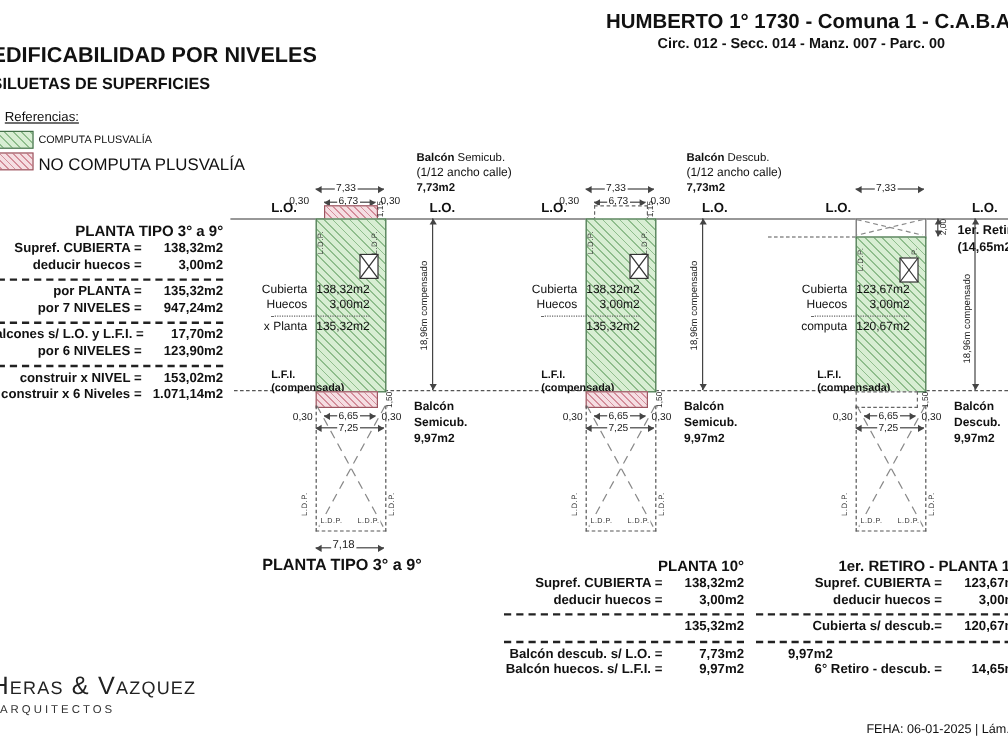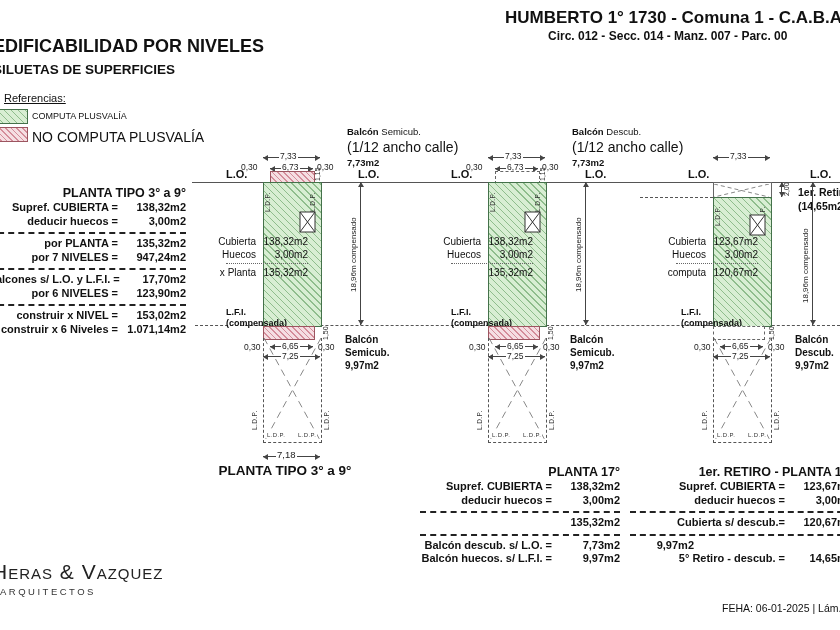--- a/index.html
+++ b/index.html
@@ -25,21 +25,21 @@
     border-left:3px solid transparent;border-right:3px solid transparent;}
   .dimv::before{top:0;border-bottom:5px solid #444;}
   .dimv::after{bottom:0;border-top:5px solid #444;}
   .chip{position:absolute;background:#fff;font-size:8.5px;padding:0 1px;white-space:nowrap;color:#222;}
   .rot{position:absolute;writing-mode:vertical-rl;transform:rotate(180deg);white-space:nowrap;
        text-align:center;color:#222;}
   .ldp{font-size:6.5px;letter-spacing:.4px;color:#333;}
   .lo{position:absolute;font-weight:bold;font-size:11px;}
   .lfi{position:absolute;font-weight:bold;font-size:9px;line-height:10px;}
   .note{position:absolute;font-size:9.5px;line-height:1.3;}
-  .note .small{font-size:14px;}
+  .note .small{font-size:10px;}
   .intlbl{position:absolute;font-size:10px;text-align:right;}
   .intval{position:absolute;font-size:10px;text-align:right;}
   .dots{position:absolute;border-top:1px dotted #666;height:0;}
   .patio{position:absolute;border-left:1px dashed #555;border-right:1px dashed #555;border-bottom:1px dashed #555;}
   
   .tbl{position:absolute;font-weight:bold;font-size:11px;line-height:13.5px;}
   .tbl .trow{display:flex;}
   .tbl .trow .lab{flex:1;text-align:right;padding-right:4px;white-space:nowrap;}
   .tbl .trow .val{width:64px;text-align:right;white-space:nowrap;}
   .tbl .ttl{text-align:right;font-size:12.5px;line-height:15px;white-space:nowrap;}
@@ -279,21 +279,21 @@
       <line x1="0" y1="0" x2="57" y2="104" stroke="#888" stroke-dasharray="7 5"></line>
       <line x1="57" y1="0" x2="0" y2="104" stroke="#888" stroke-dasharray="7 5"></line>
     </svg>
   </div>
   <span class="chip ldp" style="left:716px;top:432px;font-size:6px;">L.D.P.</span>
   <span class="chip ldp" style="left:747px;top:432px;font-size:6px;">L.D.P.</span>
   <div class="rot ldp" style="left:701px;top:405px;height:30px;">L.D.P.</div>
   <div class="rot ldp" style="left:773px;top:405px;height:30px;">L.D.P.</div>
 
   <div class="tbl" style="left:420px;top:465px;width:200px;">
-    <div class="ttl">PLANTA 17°</div>
+    <div class="ttl">PLANTA 10°</div>
     <div class="trow">
         <span class="lab">Supref. CUBIERTA =</span>
         <span class="val">138,32m2</span>
       </div>
     <div class="trow">
         <span class="lab">deducir huecos =</span>
         <span class="val">3,00m2</span>
       </div>
     <div class="sep"></div>
     <div class="trow">
@@ -324,21 +324,21 @@
     <div class="sep"></div>
     <div class="trow">
         <span class="lab">Cubierta s/ descub.=</span>
         <span class="val">120,67m2</span>
       </div>
     <div class="sep"></div>
     <div class="trow">
         <span class="val">9,97m2</span>
       </div>
     <div class="trow">
-        <span class="lab">5° Retiro - descub. =</span>
+        <span class="lab">6° Retiro - descub. =</span>
         <span class="val">14,65m2</span>
       </div>
   </div>
 
   <div class="abs nowrap" style="left:-8px;top:560px;font-size:21px;font-variant:small-caps;letter-spacing:1px;color:#222;">Heras &amp; Vazquez</div>
   <div class="abs nowrap" style="left:0px;top:586px;font-size:9.5px;letter-spacing:2.5px;color:#333;">ARQUITECTOS</div>
   <div class="abs nowrap" style="left:722px;top:602px;font-size:10.5px;">FEHA: 06-01-2025 | Lám. 04</div>
 
 </div>
 

